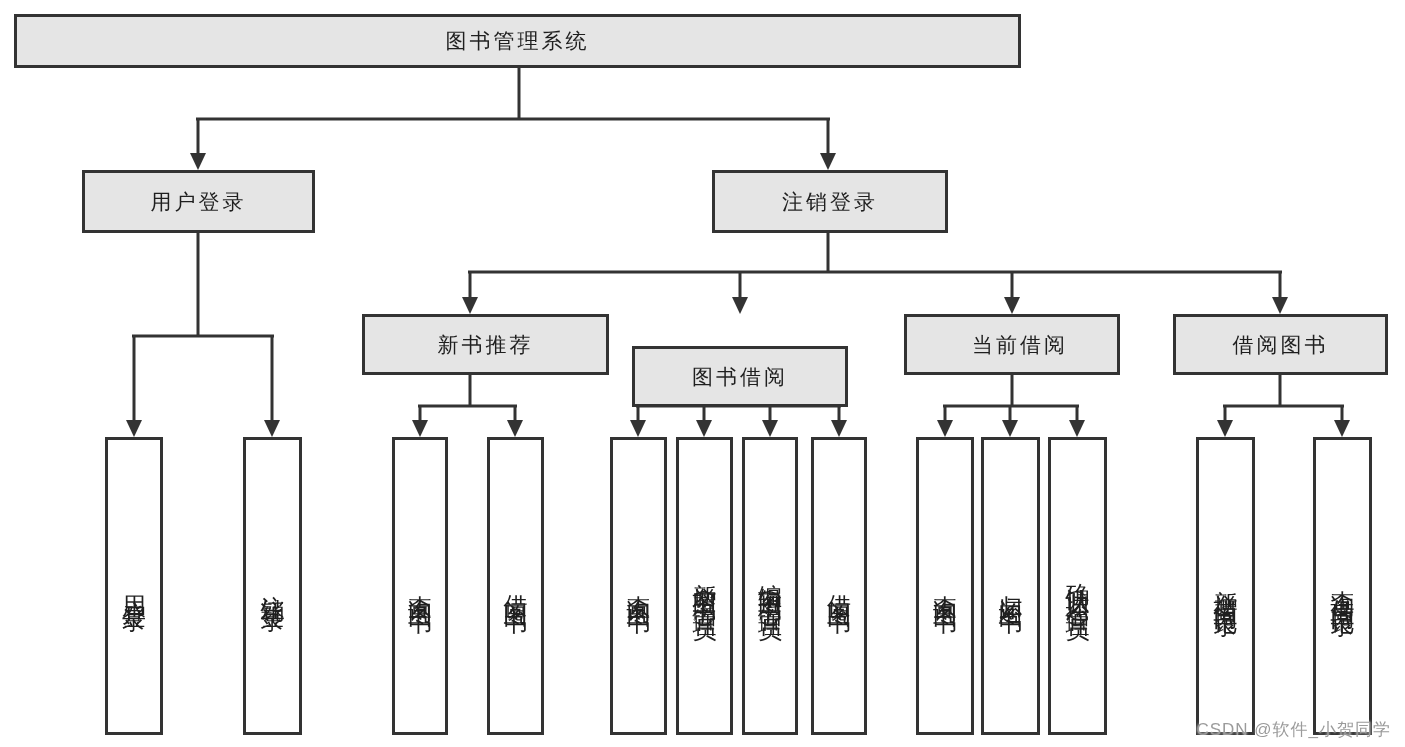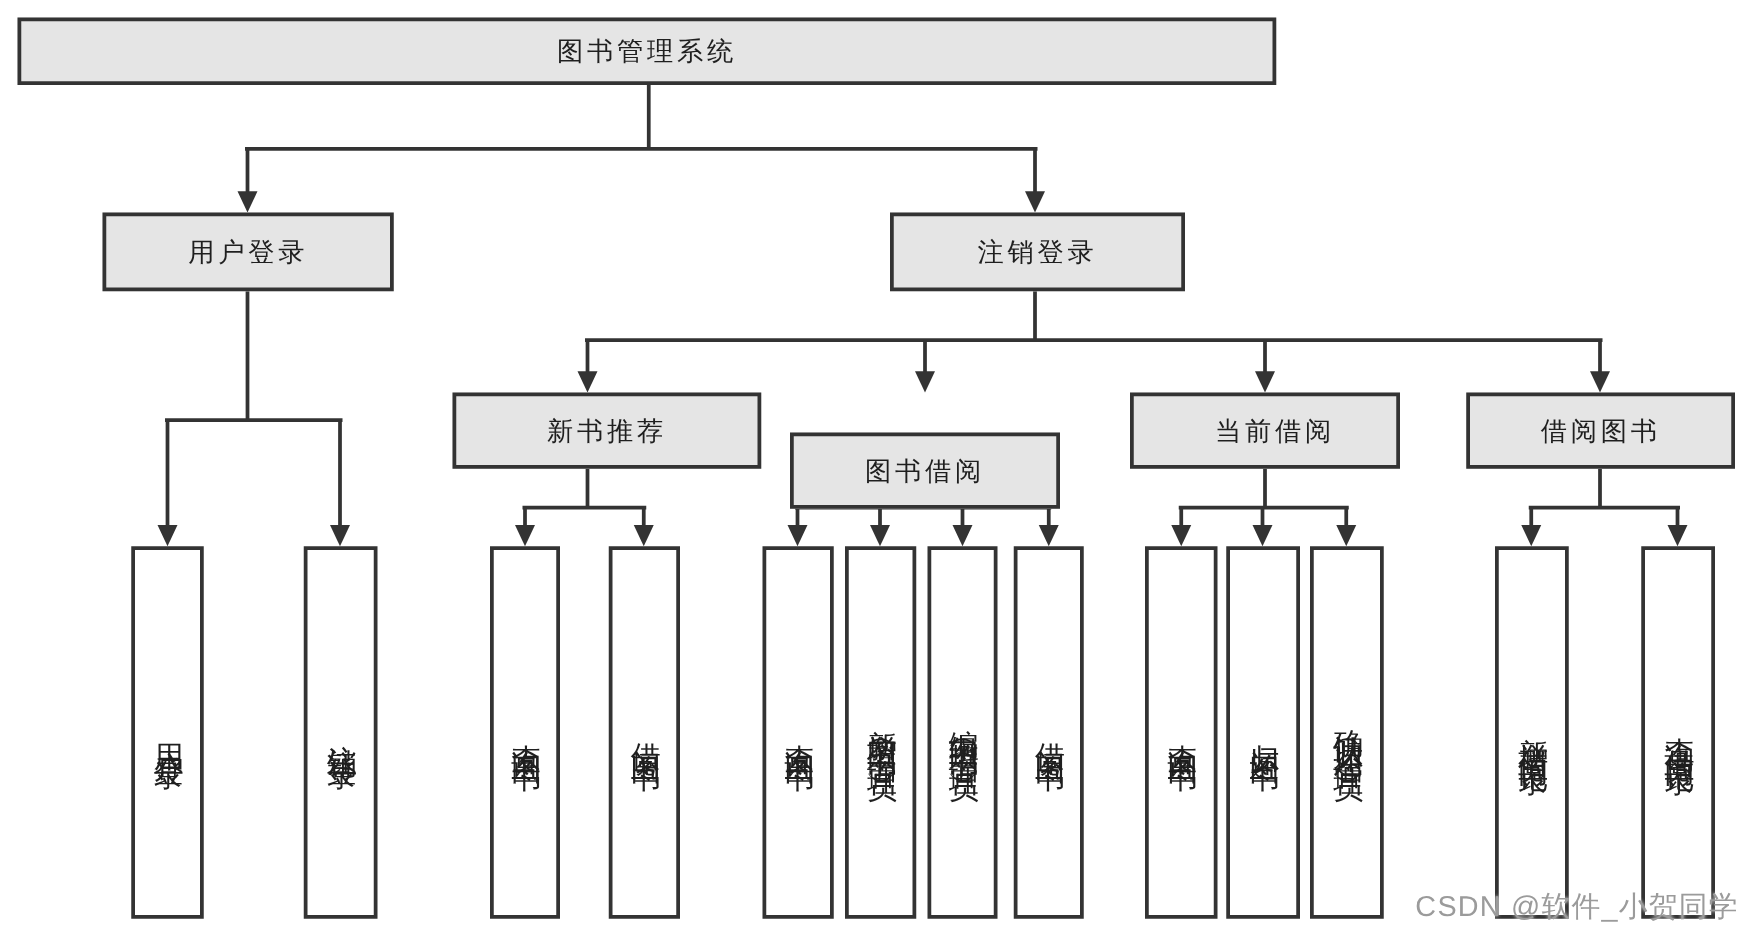--- a/index.html
+++ b/index.html
@@ -49,21 +49,21 @@
     writing-mode: vertical-rl;
     text-orientation: mixed;
     font-size: 24px;
     letter-spacing: 5px;
     color: #1f1f1f;
   }
   .watermark {
     position: absolute;
     right: 14px;
     bottom: 6px;
-    font-size: 23px;
+    font-size: 17px;
     letter-spacing: 1px;
     color: #9b9b9b;
     text-shadow: 0 0 3px #ffffff;
     z-index: 10;
     white-space: nowrap;
   }
 </style>
 </head>
 <body>
 

